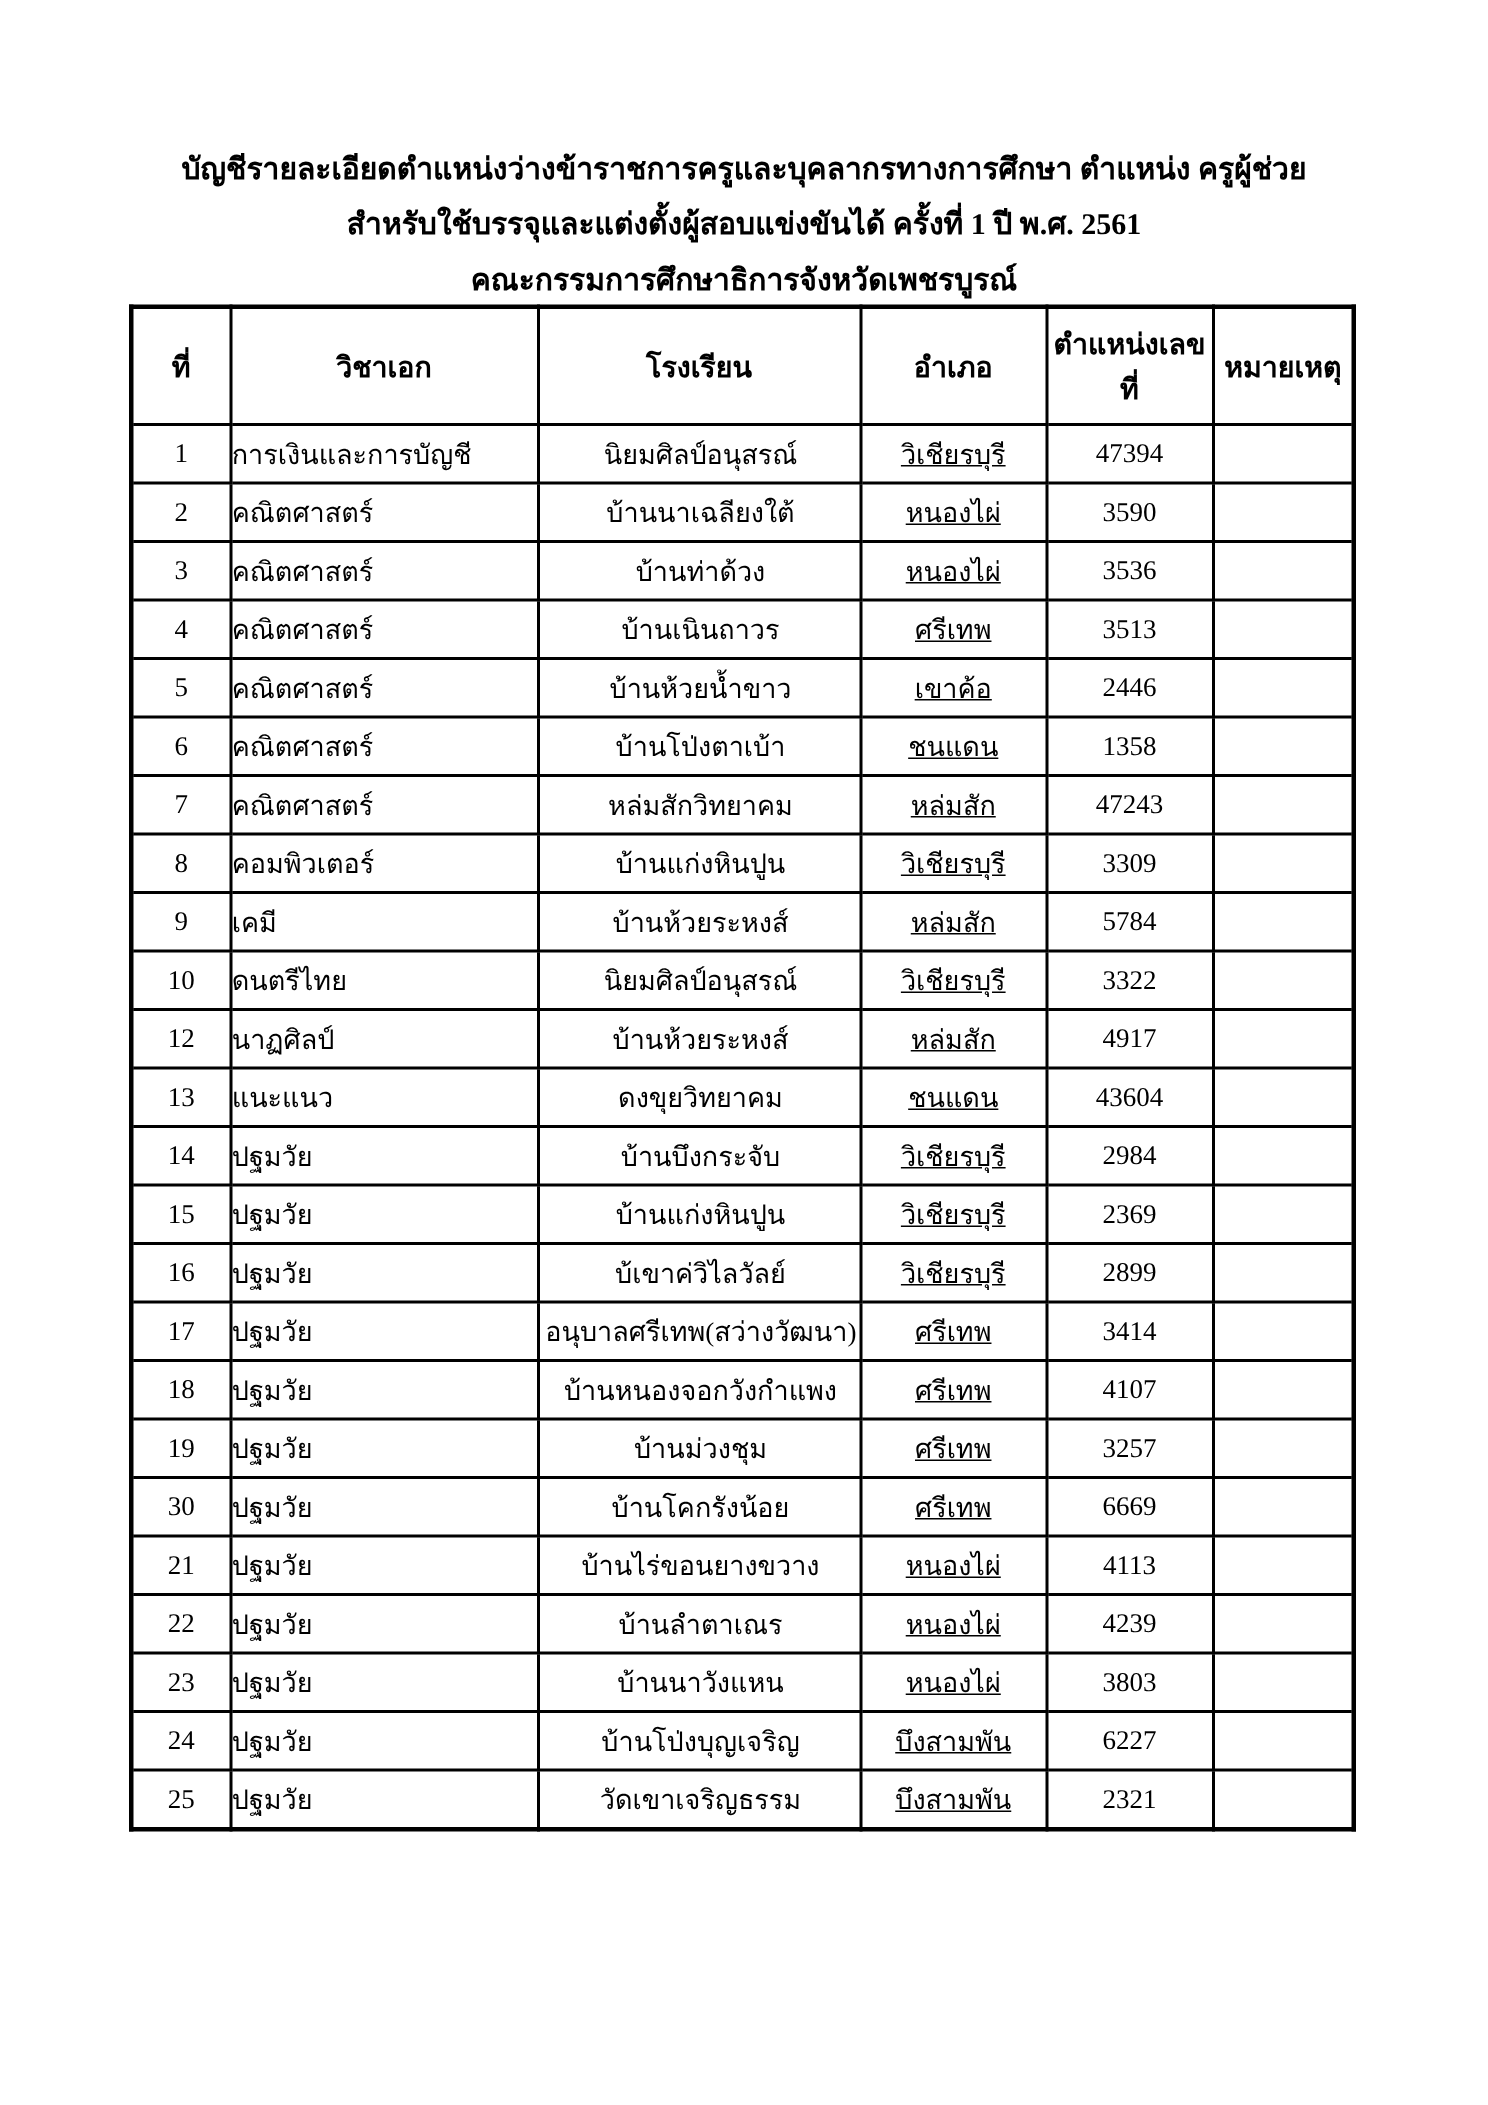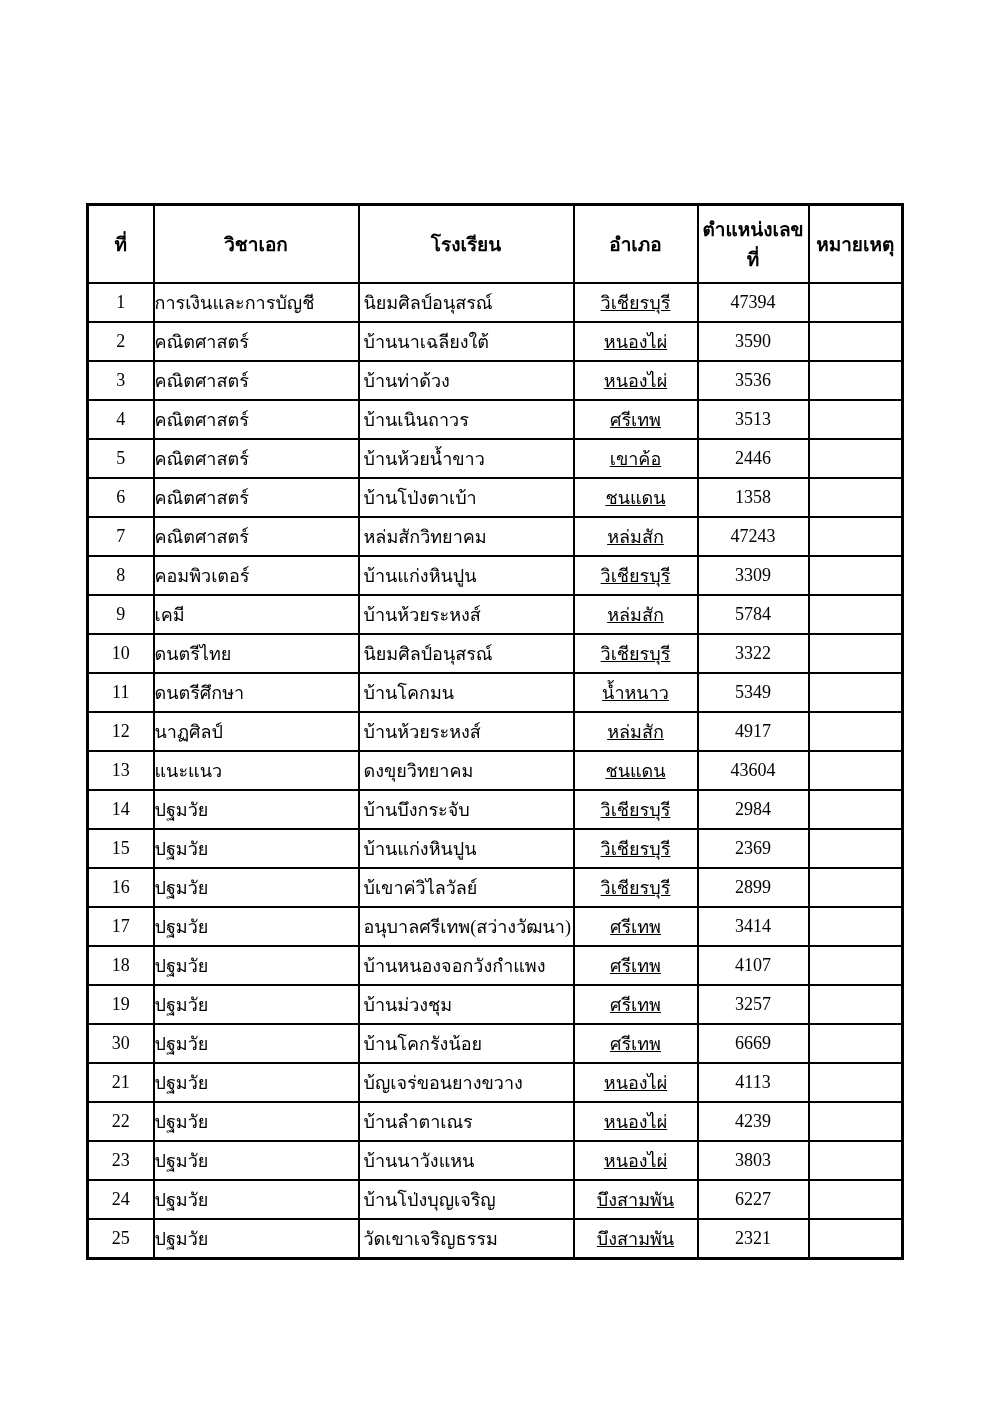--- a/index.html
+++ b/index.html
@@ -46,30 +46,35 @@
   td {
     font-size: 18px;
     height: 37px;
     vertical-align: middle;
     padding: 0 2px;
     overflow: hidden;
     white-space: nowrap;
   }
   td.c0 { text-align: center; }
   td.c1 { text-align: left; padding-left: 0; }
-  td.c2 { text-align: left; padding-left: 4px; }
+  td.c2 { text-align: center; padding-left: 4px; }
   td.c3 { text-align: center; text-decoration: underline; }
   td.c4 { text-align: center; }
   td.c5 { text-align: center; }
 </style>
 </head>
 <body>
 
 <div class="page">
 
+  <div class="titles">
+    <div>บัญชีรายละเอียดตำแหน่งว่างข้าราชการครูและบุคลากรทางการศึกษา ตำแหน่ง ครูผู้ช่วย</div>
+    <div>สำหรับใช้บรรจุและแต่งตั้งผู้สอบแข่งขันได้ ครั้งที่ 1 ปี พ.ศ. 2561</div>
+    <div>คณะกรรมการศึกษาธิการจังหวัดเพชรบูรณ์</div>
+  </div>
 
   <table class="doc-table">
     <colgroup>
       <col style="width:66px">
       <col style="width:205px">
       <col style="width:215px">
       <col style="width:124px">
       <col style="width:111px">
       <col style="width:94px">
     </colgroup>
@@ -158,28 +163,20 @@
         </tr>
         <tr>
           <td class="c0">10</td>
           <td class="c1">ดนตรีไทย</td>
           <td class="c2">นิยมศิลป์อนุสรณ์</td>
           <td class="c3">วิเชียรบุรี</td>
           <td class="c4">3322</td>
           <td class="c5"></td>
         </tr>
         <tr>
-          <td class="c0">11</td>
-          <td class="c1">ดนตรีศึกษา</td>
-          <td class="c2">บ้านโคกมน</td>
-          <td class="c3">น้ำหนาว</td>
-          <td class="c4">5349</td>
-          <td class="c5"></td>
-        </tr>
-        <tr>
           <td class="c0">12</td>
           <td class="c1">นาฏศิลป์</td>
           <td class="c2">บ้านห้วยระหงส์</td>
           <td class="c3">หล่มสัก</td>
           <td class="c4">4917</td>
           <td class="c5"></td>
         </tr>
         <tr>
           <td class="c0">13</td>
           <td class="c1">แนะแนว</td>
@@ -240,21 +237,21 @@
           <td class="c0">30</td>
           <td class="c1">ปฐมวัย</td>
           <td class="c2">บ้านโคกรังน้อย</td>
           <td class="c3">ศรีเทพ</td>
           <td class="c4">6669</td>
           <td class="c5"></td>
         </tr>
         <tr>
           <td class="c0">21</td>
           <td class="c1">ปฐมวัย</td>
-          <td class="c2">บ้ญเจร่ขอนยางขวาง</td>
+          <td class="c2">บ้านไร่ขอนยางขวาง</td>
           <td class="c3">หนองไผ่</td>
           <td class="c4">4113</td>
           <td class="c5"></td>
         </tr>
         <tr>
           <td class="c0">22</td>
           <td class="c1">ปฐมวัย</td>
           <td class="c2">บ้านลำตาเณร</td>
           <td class="c3">หนองไผ่</td>
           <td class="c4">4239</td>

